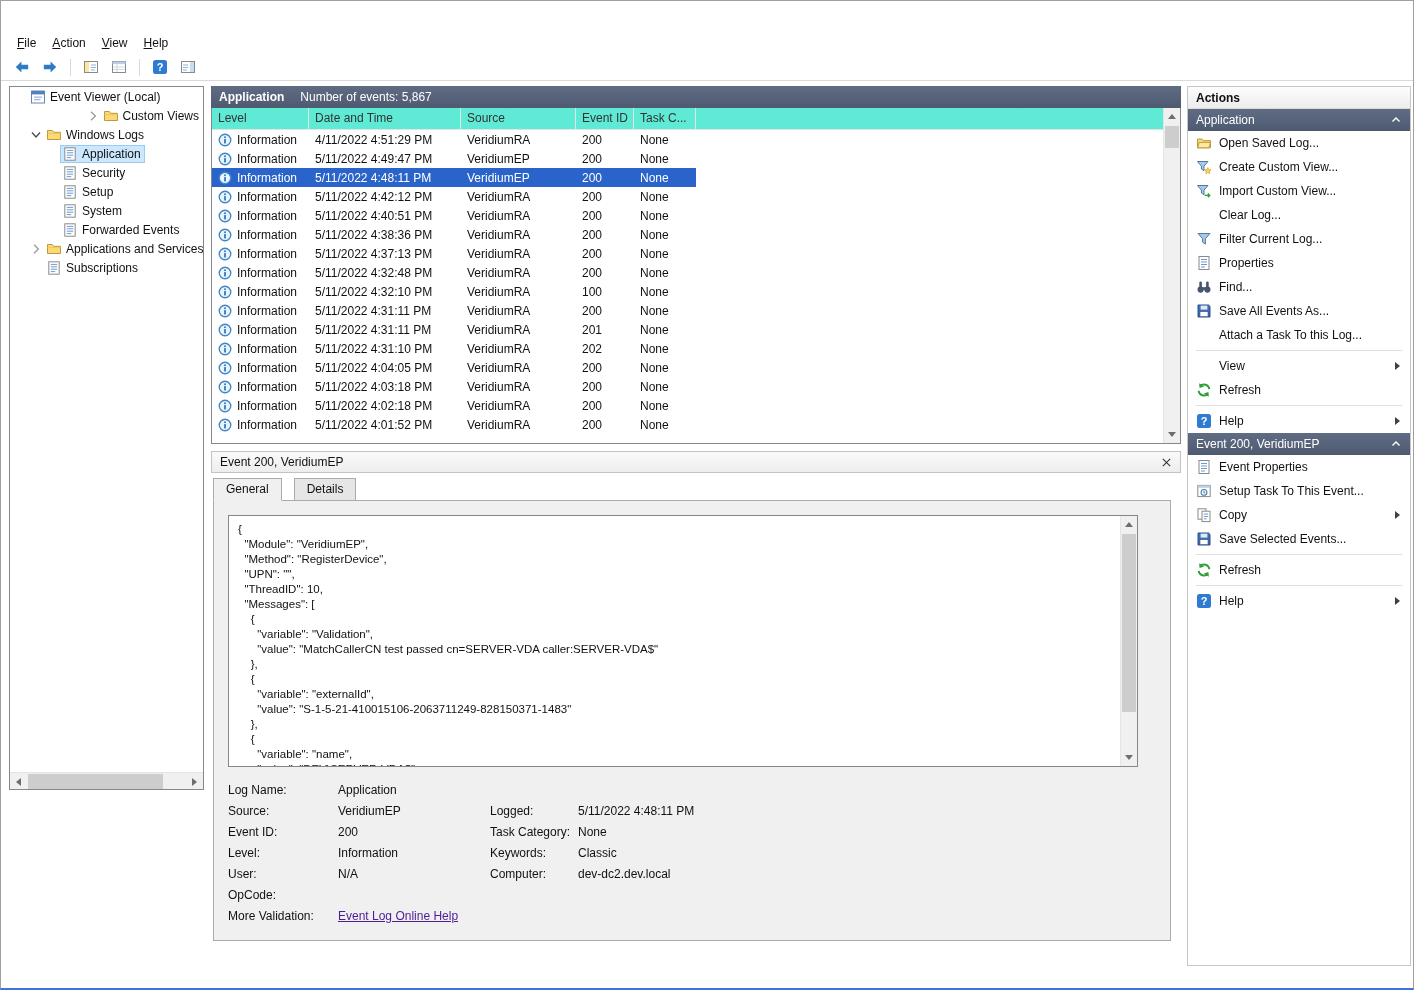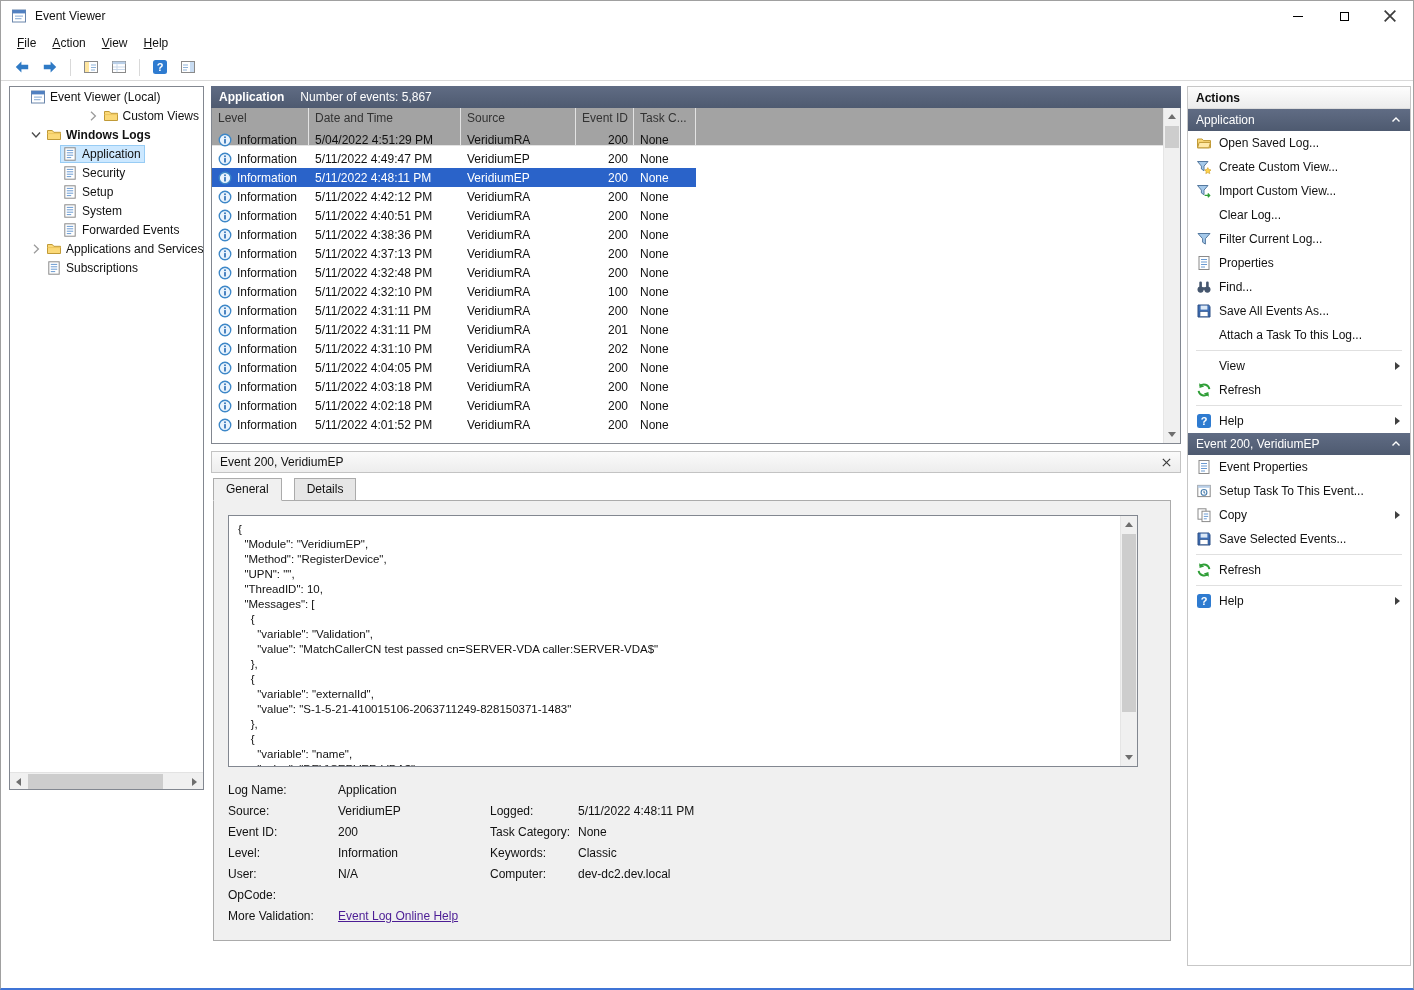--- a/index.html
+++ b/index.html
@@ -41,23 +41,23 @@
   .sb-left{left:0}.sb-right{right:0}
   .sb-left::after{content:"";border:4px solid transparent;border-right:5px solid #6e6e6e;margin-left:-4px}
   .sb-right::after{content:"";border:4px solid transparent;border-left:5px solid #6e6e6e;margin-right:-4px}
   .h-thumb{position:absolute;left:18px;top:1px;height:15px;width:calc(100% - 58px);background:#cdcdcd}
 
   
   .main-panel{position:absolute;left:210px;top:85px;width:970px;height:880px}
   .main-header{position:absolute;left:0;top:0;width:100%;height:22px;background:linear-gradient(#606c84,#4e5a70);color:#fff;display:flex;align-items:center;padding-left:8px;gap:16px}
   .mh-title{font-weight:bold}
   .list-box{position:absolute;left:0;top:22px;width:100%;height:336px;border:1px solid #828790;border-top:none;background:#fff;overflow:hidden}
-  .col-hdr{display:flex;height:38px;border-bottom:1px solid #e3e3e3;background:#a3a3a3}
+  .col-hdr{display:flex;height:22px;border-bottom:1px solid #e3e3e3;background:#5eead4}
   .col-h{padding:3px 6px;border-right:1px solid #e3e3e3;color:#333;overflow:hidden;white-space:nowrap}
-  .c0{width:97px}.c1{width:152px}.c2{width:115px}.c3{width:58px;text-align:right}.c4{width:62px}
+  .c0{width:97px}.c1{width:152px}.c2{width:115px}.c3{width:58px;}.c4{width:62px}
   .rows{position:absolute;left:0;top:22px;width:484px}
   .ev-row{display:flex;height:19px;align-items:center;cursor:default}
   .ev-row.selected{background:#2a63c9;color:#fff}
   .cell{padding:0 6px;white-space:nowrap;overflow:hidden}
   .cell.c0{display:flex;align-items:center;gap:5px}
   .cell.c0 .icon{width:14px;height:14px}
   .vscroll{position:absolute;right:0;top:0;bottom:0;width:17px;background:#f0f0f0;border-left:1px solid #e5e5e5}
   .sb-up,.sb-down{position:absolute;left:0;width:16px;height:17px;display:flex;align-items:center;justify-content:center}
   .sb-up{top:0}.sb-down{bottom:0}
   .sb-up::after{content:"";border:4px solid transparent;border-bottom:5px solid #6e6e6e;margin-top:-4px}
@@ -87,45 +87,20 @@
   .a-spacer{width:16px;flex:none}
   .a-label{white-space:nowrap;overflow:hidden}
   .a-sub{margin-left:auto;width:0;height:0;border:4px solid transparent;border-left:5px solid #404040}
   .a-sep{height:1px;background:#e0e0e0;margin:3px 8px}
 </style>
 </head>
 <body>
 
 <div class="window">
 
-  <div class="titlebar">
-    <span class="tb-icon icon" id="appIcon">
-        <svg viewBox="0 0 16 16">
-          <rect x="1.5" y="2" width="13" height="12" fill="#fff" stroke="#6b86ab"></rect>
-          <rect x="1.5" y="2" width="13" height="3.4" fill="#5181c2"></rect>
-          <path d="M4 8.2h8M4 10.6h6.5" stroke="#9dbbdd" stroke-width="1.2" fill="none"></path>
-        </svg>
-      </span>
-    <span class="tb-title">Event Viewer</span>
-    <div class="win-btns">
-      <div class="win-btn">
-          <span class="glyph-min"></span>
-        </div>
-      <div class="win-btn">
-          <span class="glyph-max"></span>
-        </div>
-      <div class="win-btn">
-          <span class="glyph-close icon" id="closeGlyph">
-            <svg viewBox="0 0 12 12">
-              <path d="M2 2 L10 10 M10 2 L2 10" stroke="#3c3c3c" stroke-width="1.3"></path>
-            </svg>
-          </span>
-        </div>
-    </div>
-  </div>
 
   <div class="menubar" id="menubar">
       <div class="menu-item"><u>F</u>ile</div>
       <div class="menu-item"><u>A</u>ction</div>
       <div class="menu-item"><u>V</u>iew</div>
       <div class="menu-item"><u>H</u>elp</div>
     </div>
   <div class="toolbar" id="toolbar">
       <div class="tb-btn">
         <span class="icon">
@@ -204,21 +179,21 @@
           <span class="node">
             <span class="icon">
               <svg viewBox="0 0 16 16">
                 <path d="M1.5 3.5 h4.8 l1.5 1.8 h6.7 V12.5 H1.5 Z" fill="#fbd978" stroke="#c09a37" stroke-width="1"></path>
                 <path d="M1.5 6.6 h13" stroke="#eec65e" stroke-width="1"></path>
               </svg>
             </span>
             <span class="t-label">Custom Views</span>
           </span>
         </div>
-        <div class="tree-row" style="padding-left: 18px; font-weight: bold;">
+        <div class="tree-row" style="padding-left: 18px;">
           <span class="chev">
             <svg viewBox="0 0 16 16">
               <path d="M4 5.5 L8 10 L12 5.5" fill="none" stroke="#4b4b4b" stroke-width="1.3"></path>
             </svg>
           </span>
           <span class="node">
             <span class="icon">
               <svg viewBox="0 0 16 16">
                 <path d="M1.5 3.5 h4.8 l1.5 1.8 h6.7 V12.5 H1.5 Z" fill="#fbd978" stroke="#c09a37" stroke-width="1"></path>
                 <path d="M1.5 6.6 h13" stroke="#eec65e" stroke-width="1"></path>
@@ -342,21 +317,21 @@
             <span class="cell c0">
               <span class="icon">
                 <svg viewBox="0 0 16 16">
                   <circle cx="8" cy="8" r="6.6" fill="#eaf4fd" stroke="#3c87c8" stroke-width="1.5"></circle>
                   <circle cx="8" cy="4.9" r="1.05" fill="#2a6db5"></circle>
                   <rect x="7.05" y="6.8" width="1.9" height="5.2" rx="0.6" fill="#2a6db5"></rect>
                 </svg>
               </span>
               <span>Information</span>
             </span>
-            <span class="cell c1">5/04/2022 4:51:29 PM</span>
+            <span class="cell c1">4/11/2022 4:51:29 PM</span>
             <span class="cell c2">VeridiumRA</span>
             <span class="cell c3">200</span>
             <span class="cell c4">None</span>
           </div>
           <div class="ev-row">
             <span class="cell c0">
               <span class="icon">
                 <svg viewBox="0 0 16 16">
                   <circle cx="8" cy="8" r="6.6" fill="#eaf4fd" stroke="#3c87c8" stroke-width="1.5"></circle>
                   <circle cx="8" cy="4.9" r="1.05" fill="#2a6db5"></circle>

